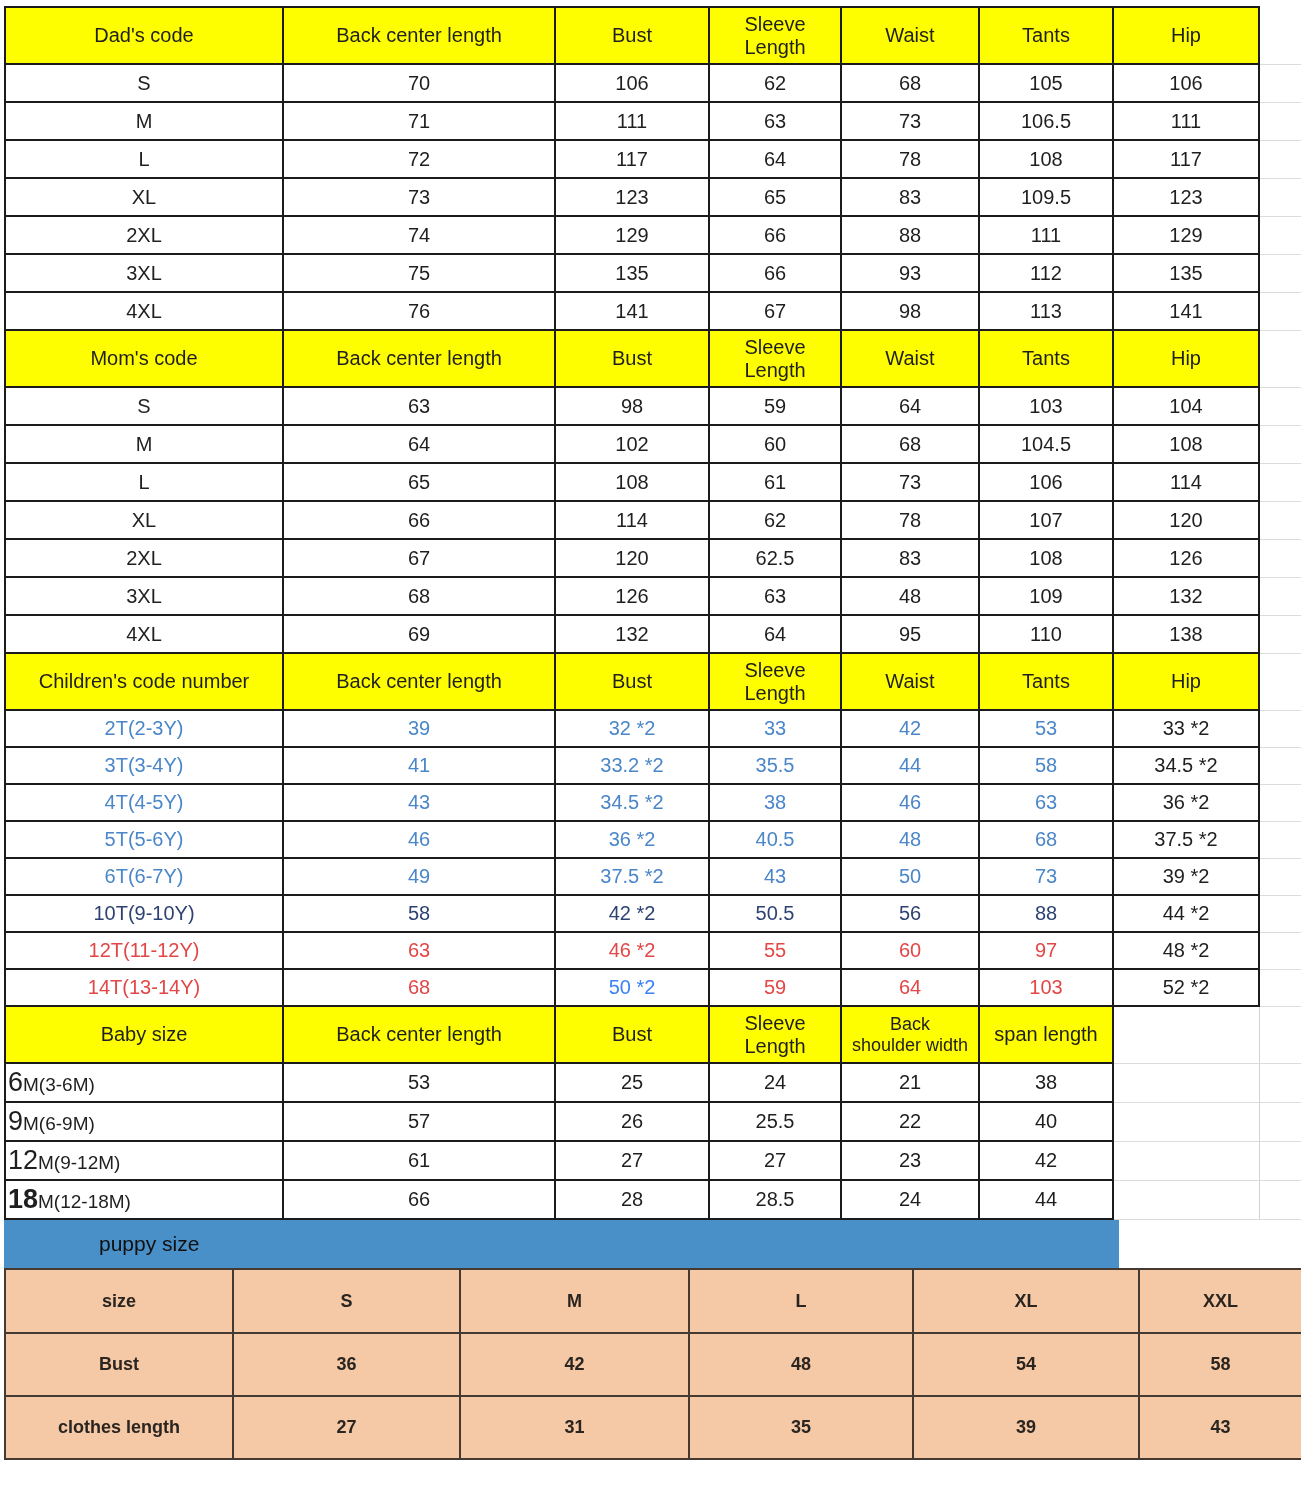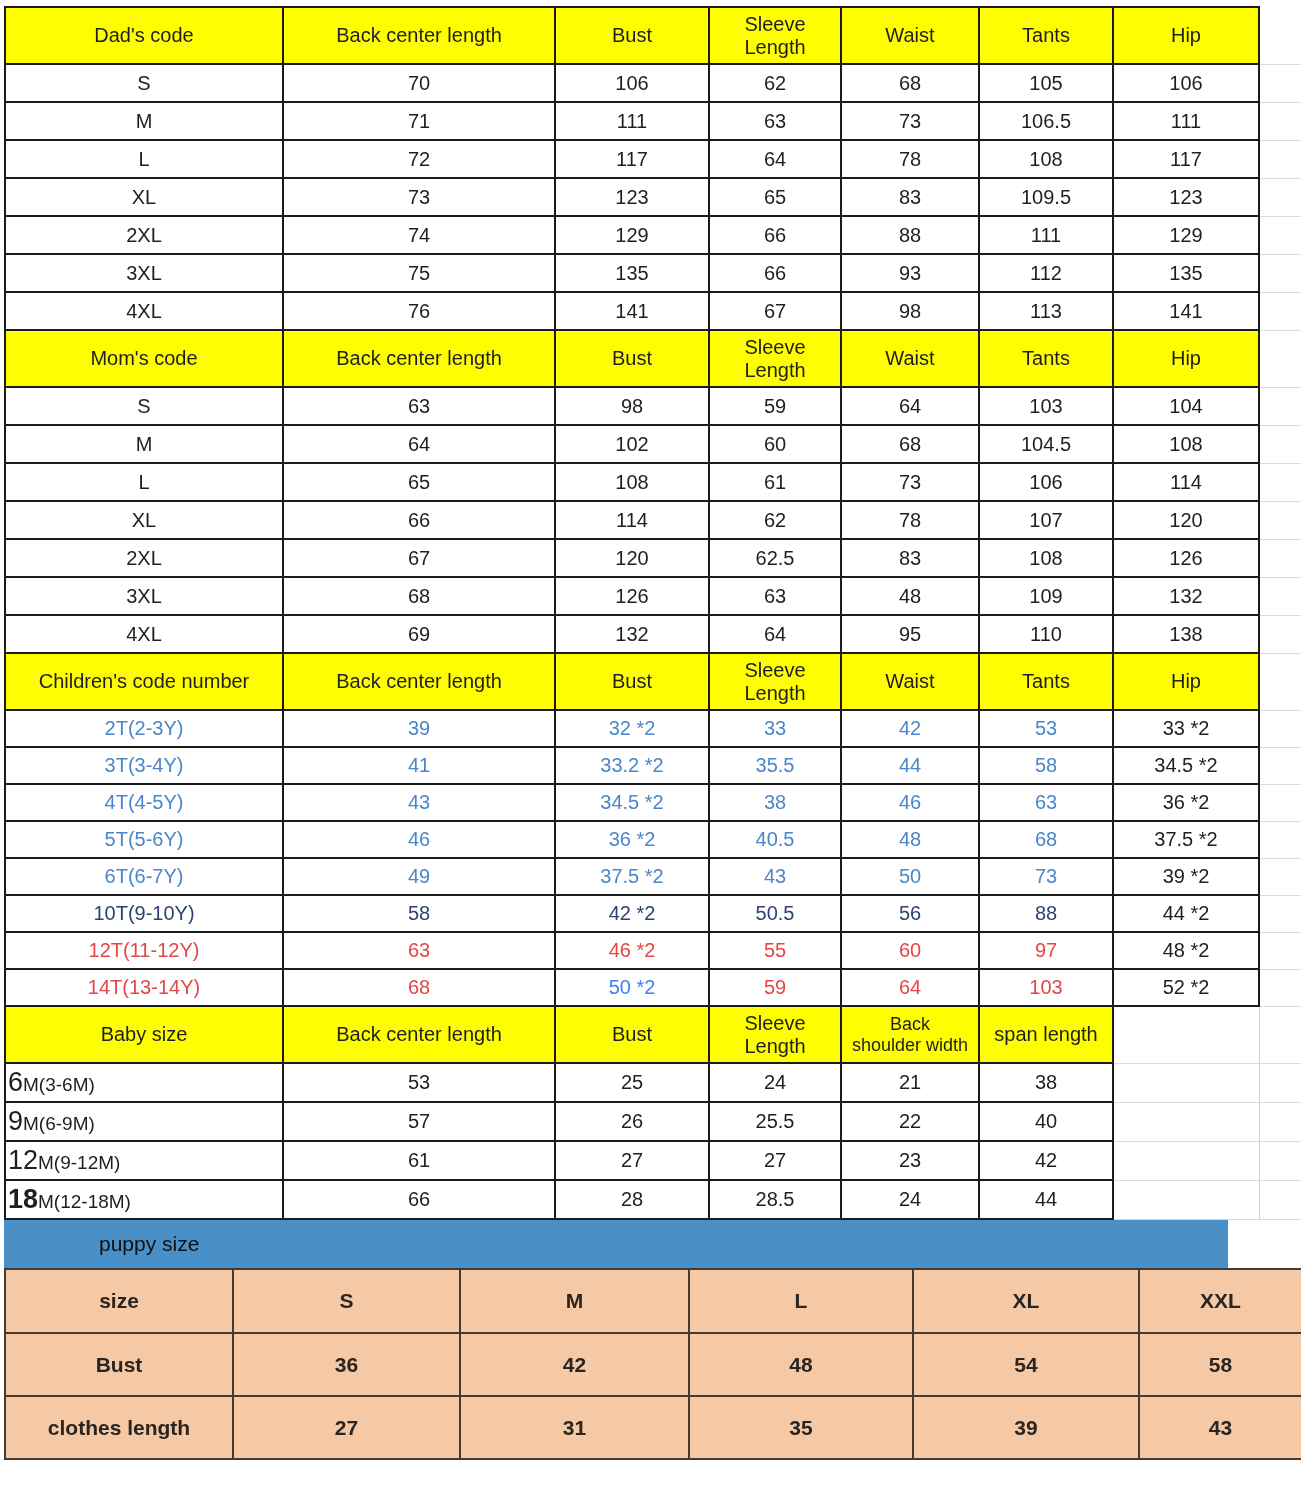--- a/index.html
+++ b/index.html
@@ -22,29 +22,29 @@
   .cell{border:2px solid #1b1b1b;background:#ffffff;}
   .hdr{height:57px;}
   .rA{height:38px;}  
   .rB{height:37px;}  
   .rC{height:39px;}  
   .ghost{border:none;border-bottom:1px solid #dcdcdc;background:#ffffff;}
   .ghost-r{border-right:1px solid #d2d2d2;}
   .label-left{text-align:left !important;padding-left:2px !important;}
   .big{font-size:27px;}
   .rest{font-size:19px;}
-  #puppy-bar{width:1224px;height:48px;background:#4a90c8;}
+  #puppy-bar{width:1115px;height:48px;background:#4a90c8;}
   #puppy-bar span{
     display:inline-block;line-height:48px;padding-left:95px;
     font-size:21px;color:#101010;
   }
   #puppy-table{width:1297px;}
   #puppy-table td{
     border:2px solid #443a32;background:#f5c9a5;text-align:center;
-    font-size:21px;font-weight:bold;color:#2b2521;padding:0;
+    font-size:18px;font-weight:bold;color:#2b2521;padding:0;
   }
   .pHdr{height:64px;}
   .pRow{height:63px;}
 </style>
 </head>
 <body>
 
 <div id="main-wrap">
   <table id="main-table">
     <colgroup>

